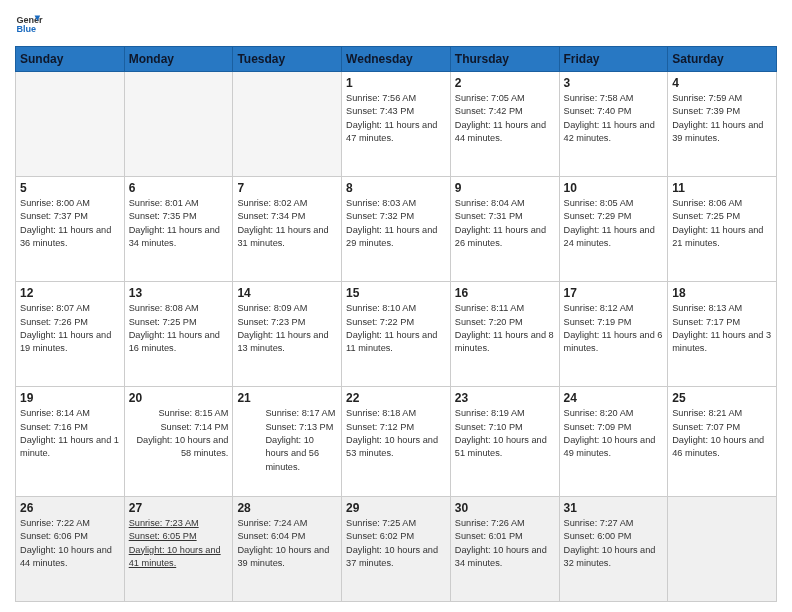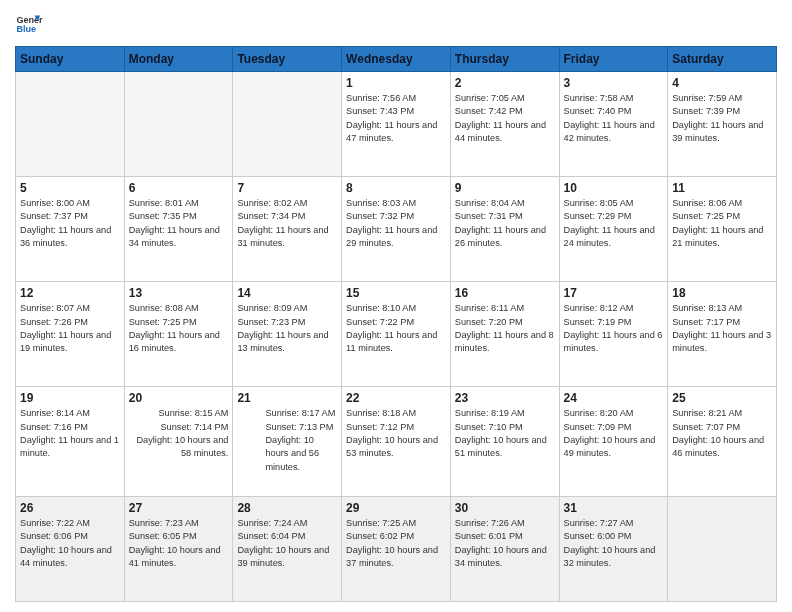--- a/index.html
+++ b/index.html
@@ -286,21 +286,21 @@
         </tr>
         <tr>
           <td class="last-row">
             <div class="day-number">26</div>
             <div class="day-info" style="white-space: pre-line;">Sunrise: 7:22 AM
 Sunset: 6:06 PM
 Daylight: 10 hours and 44 minutes.</div>
           </td>
           <td class="last-row">
             <div class="day-number">27</div>
-            <div class="day-info" style="white-space: pre-line;">Sunrise: 7:23 AM
+            <div class="day-info" style="white-space: pre-line; text-decoration: underline;">Sunrise: 7:23 AM
 Sunset: 6:05 PM
 Daylight: 10 hours and 41 minutes.</div>
           </td>
           <td class="last-row">
             <div class="day-number">28</div>
             <div class="day-info" style="white-space: pre-line;">Sunrise: 7:24 AM
 Sunset: 6:04 PM
 Daylight: 10 hours and 39 minutes.</div>
           </td>
           <td class="last-row">

